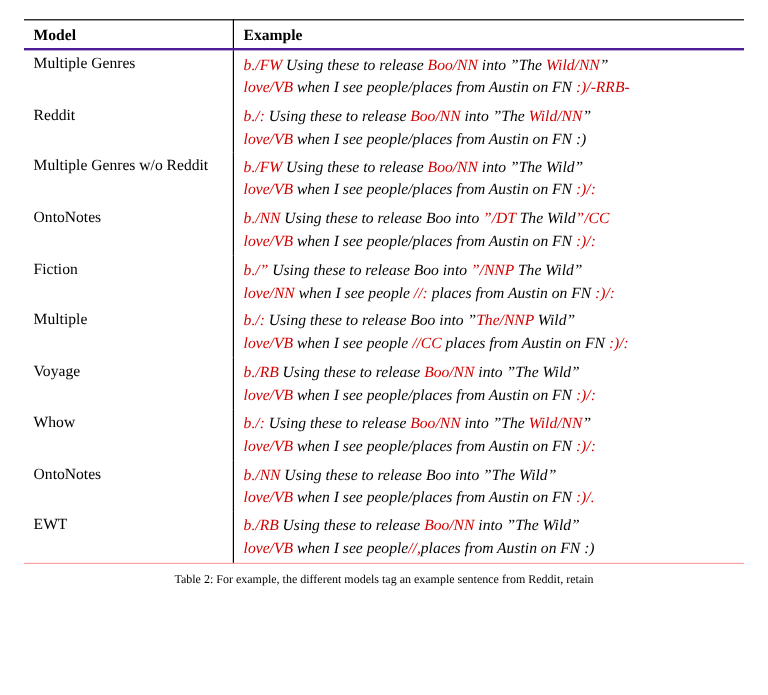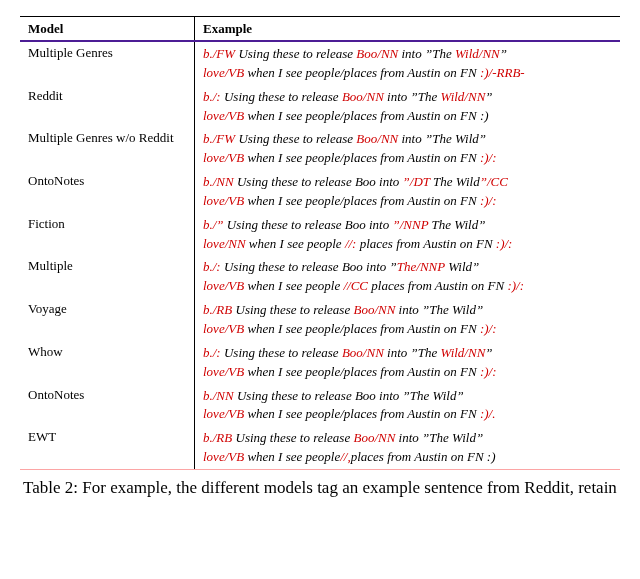--- a/index.html
+++ b/index.html
@@ -39,21 +39,21 @@
   td.col-example {
     font-style: italic;
     line-height: 1.45;
   }
   tr.last-row td {
     border-bottom: 1px solid #fca5a5;
   }
   .err { color: #d00000; font-style: italic; }
   .caption {
     text-align: center;
-    font-size: 17px;
+    font-size: 10px;
     margin-top: 8px;
     white-space: nowrap;
     overflow: hidden;
   }
 </style>
 </head>
 <body>
 
 <table>
   <thead>

